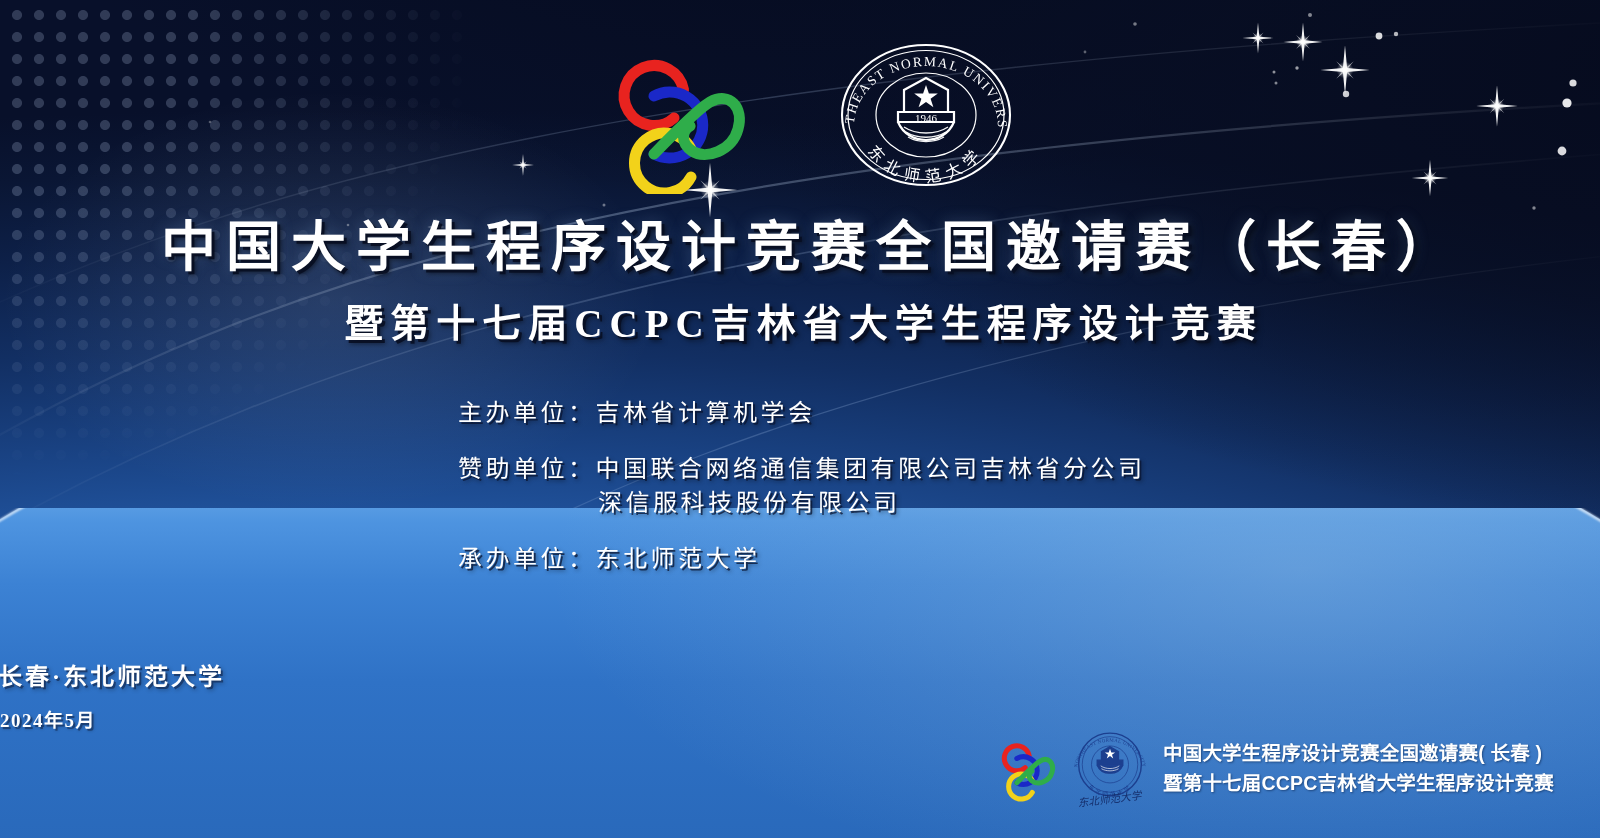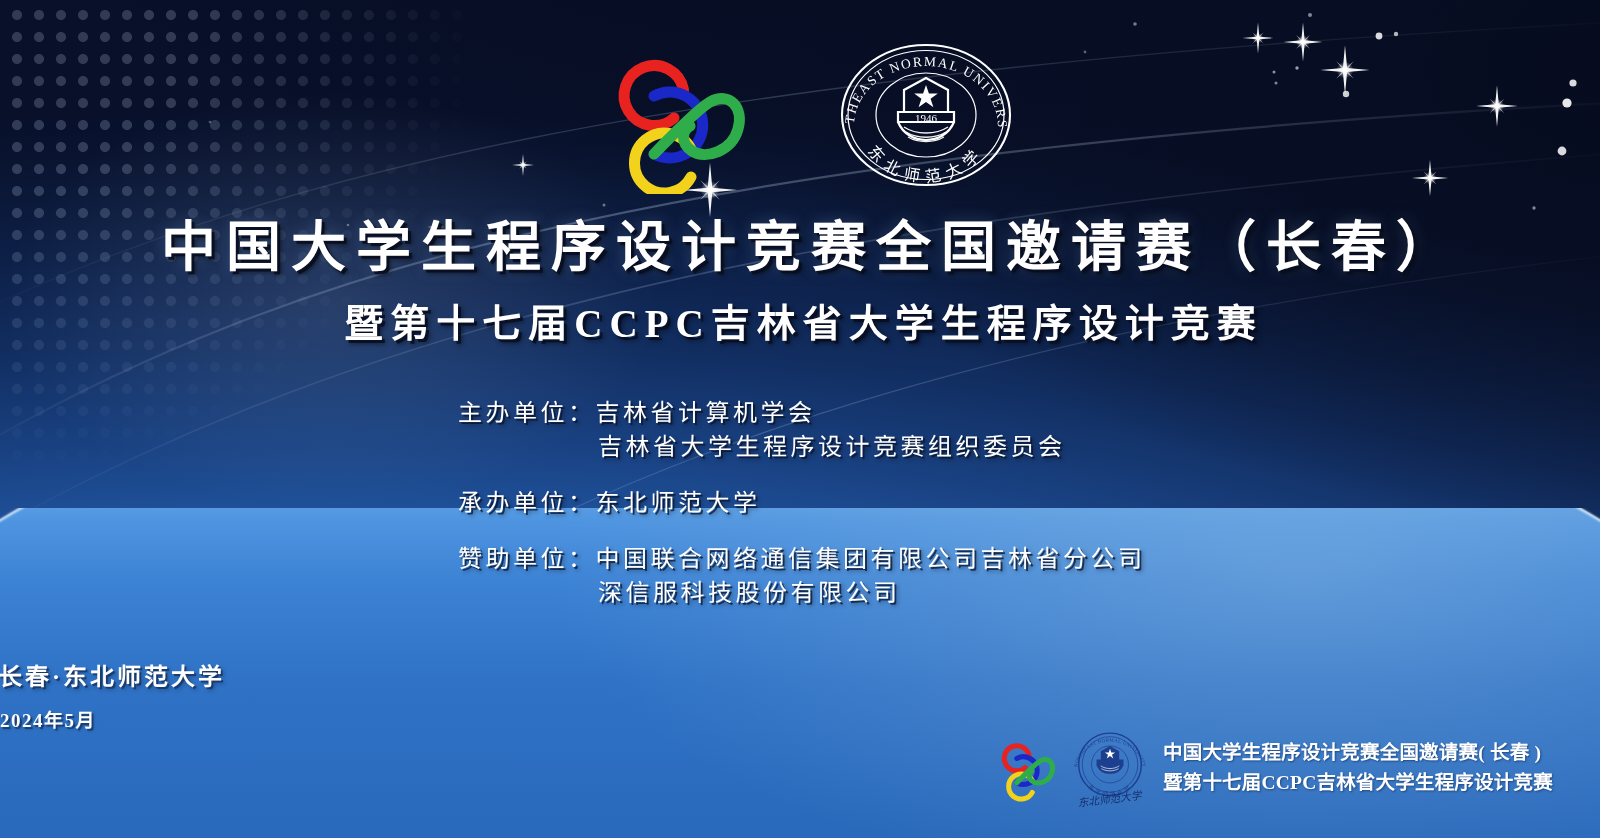--- a/index.html
+++ b/index.html
@@ -113,21 +113,21 @@
     font-size:19px;font-weight:bold;letter-spacing:1.5px;color:#ffffff;
     text-shadow:2px 2px 0 rgba(18,40,80,.55), 2px 2px 3px rgba(0,0,0,.28);
     white-space:nowrap;
   }
 
   .footer-bar{
     position:absolute;left:985px;top:726px;
     display:flex;align-items:center;gap:10px;
   }
   .footer-text{
-    font-family:Liberation Serif, serif;
+    font-family:Liberation Sans, sans-serif;
     color:#ffffff;font-weight:bold;
     font-size:19.5px;line-height:1.55;
     letter-spacing:.2px;
     text-shadow:1px 1px 2px rgba(10,35,75,.55);
     white-space:nowrap;
   }
   .footer-text .fl{display:block;}
   .seal-mini-wrap{position:relative;width:86px;height:84px;}
 </style>
 </head>
@@ -265,34 +265,33 @@
     <div class="title-1">中国大学生程序设计竞赛全国邀请赛（长春）</div>
     <div class="title-2">暨第十七届CCPC吉林省大学生程序设计竞赛</div>
   </div>
 
   <div class="org-block">
 
     <div class="org-row">
       <div>
         <span>主办单位：</span><span>吉林省计算机学会</span>
       </div>
-      <div class="org-cont">吉林省大学生程序设计竞赛组织委员会</div>
-    </div>
-
-    <div class="org-row">
-      <div>
-        <span>承办单位：</span><span>东北师范大学</span>
-      </div>
     </div>
 
     <div class="org-row">
       <div>
         <span>赞助单位：</span><span>中国联合网络通信集团有限公司吉林省分公司</span>
       </div>
       <div class="org-cont">深信服科技股份有限公司</div>
+    </div>
+
+    <div class="org-row">
+      <div>
+        <span>承办单位：</span><span>东北师范大学</span>
+      </div>
     </div>
 
   </div>
 
   <div class="venue-block">
     <div class="venue-line">长春·东北师范大学</div>
     <div class="venue-date">2024年5月</div>
   </div>
 
   <div class="footer-bar">

